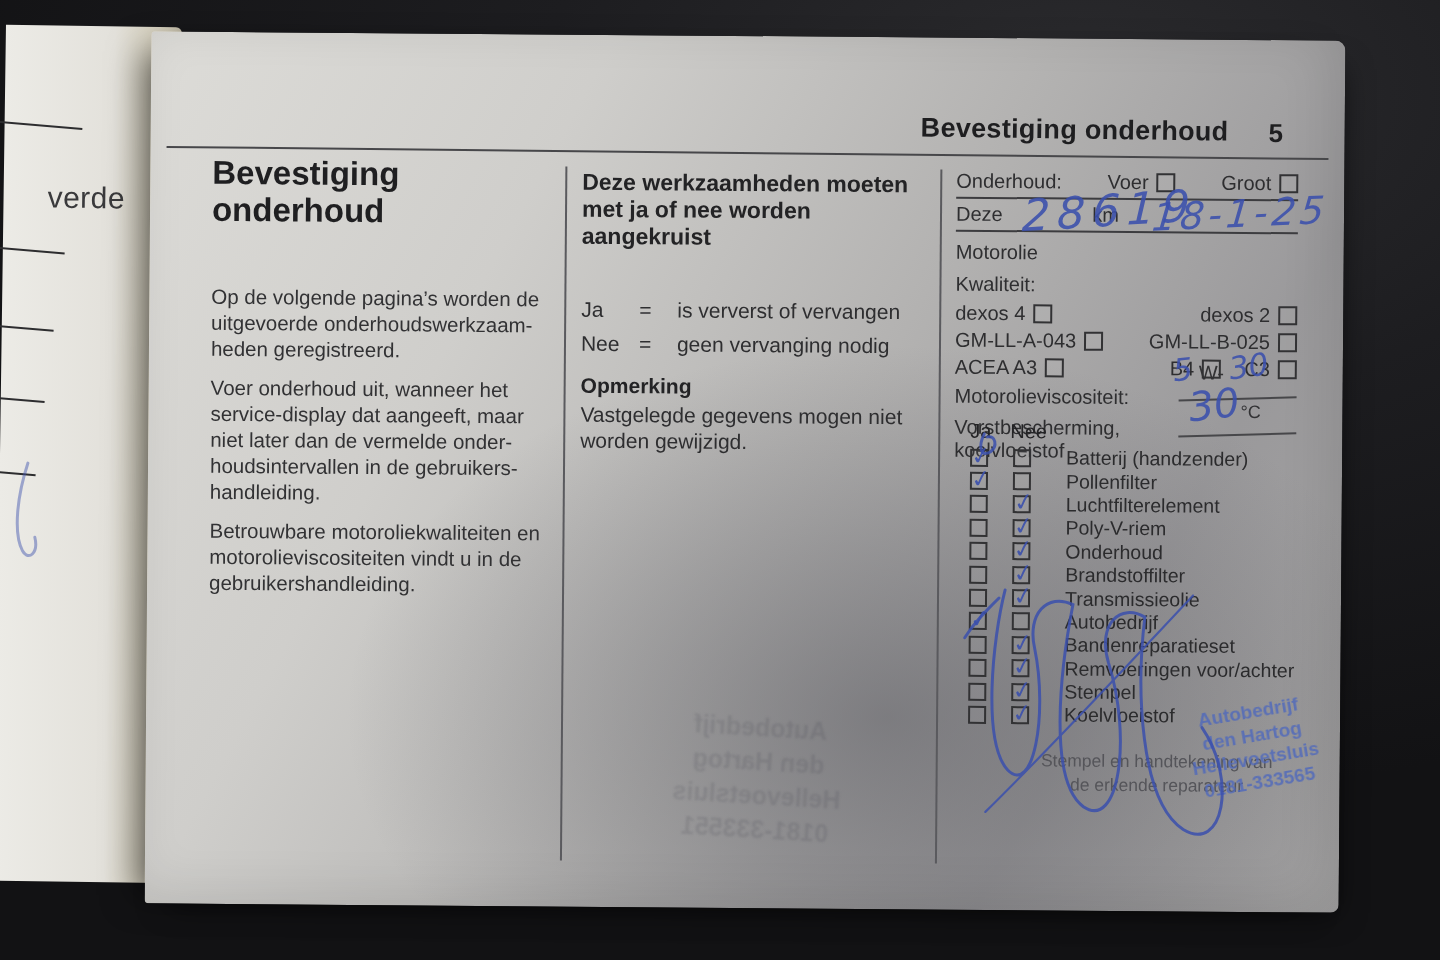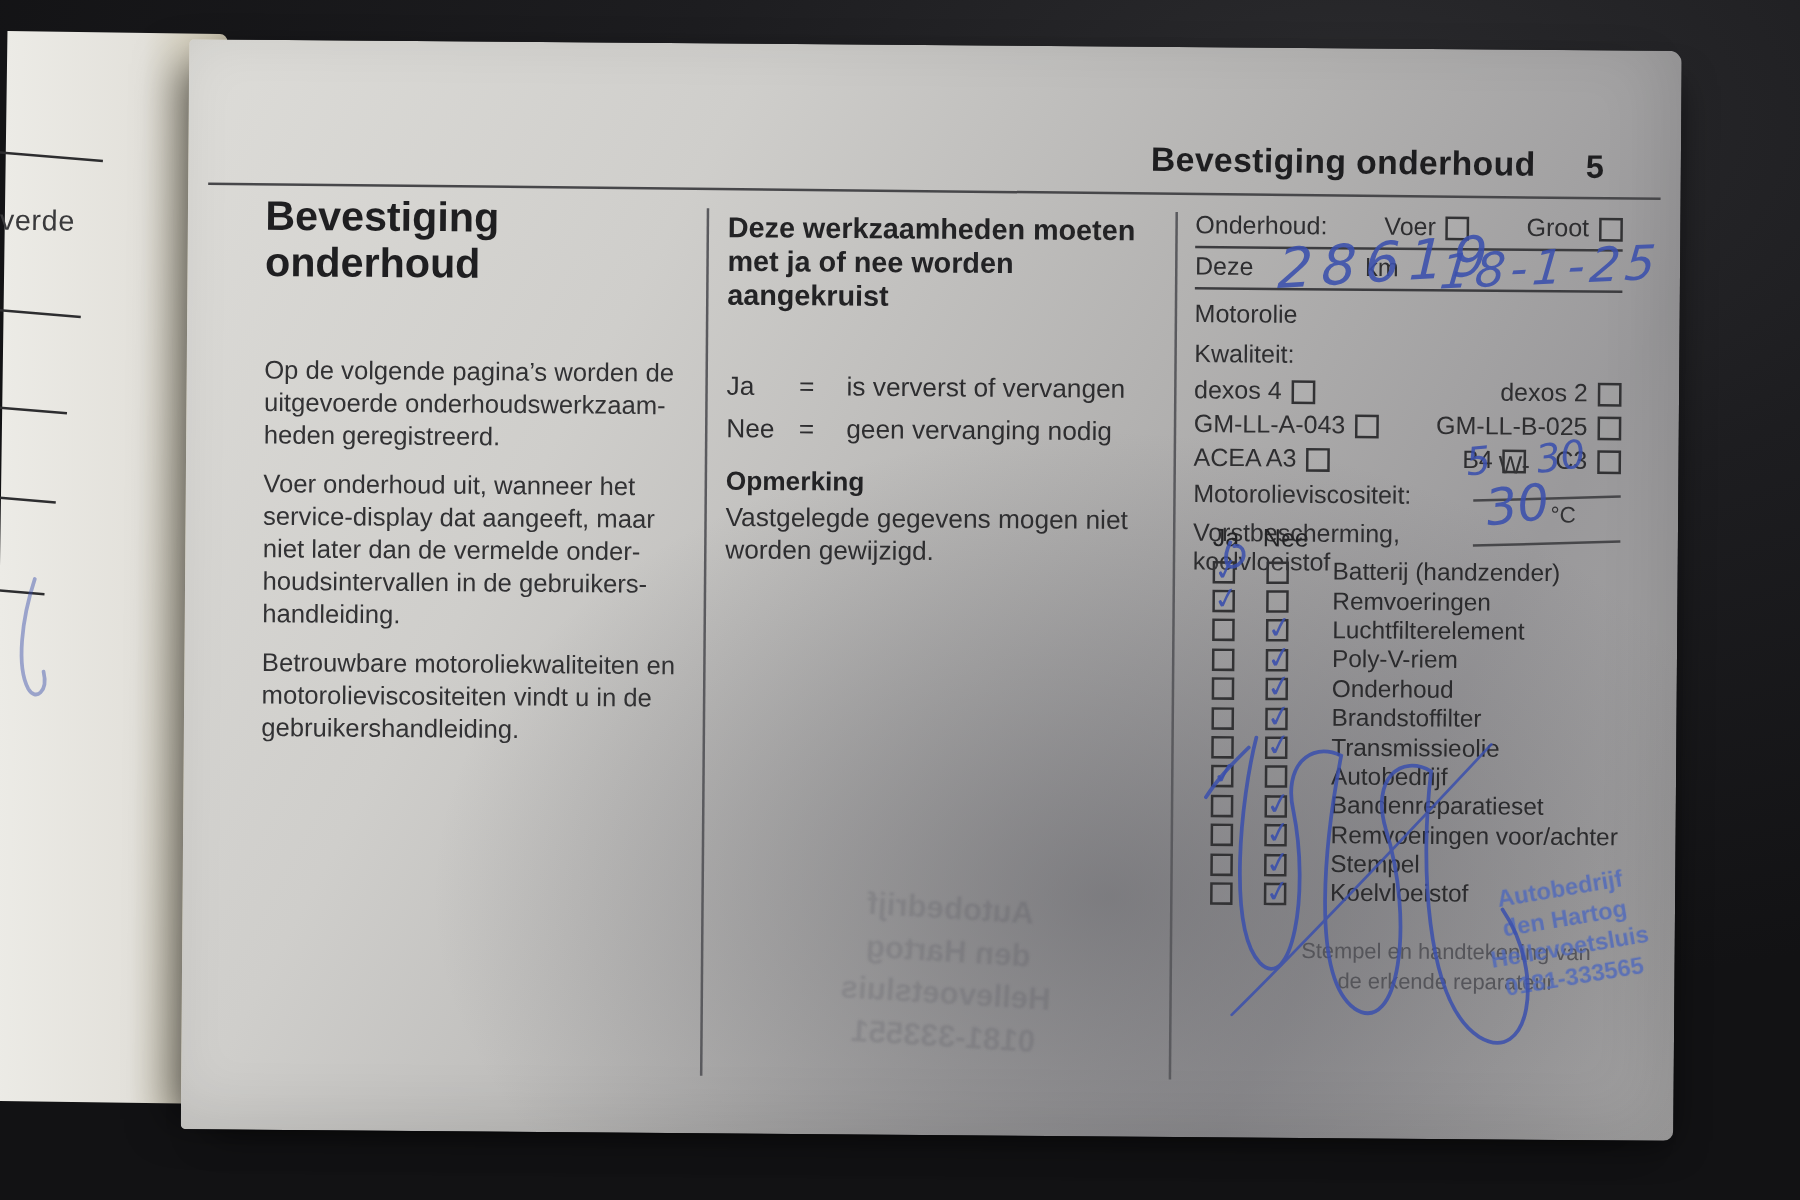--- a/index.html
+++ b/index.html
@@ -4,21 +4,21 @@
 <style>
   html,body{margin:0;padding:0;width:1440px;height:960px;overflow:hidden;
     background:#141416;font-family:"Liberation Sans","DejaVu Sans",sans-serif;}
   .scene{position:relative;width:1440px;height:960px;
     background:radial-gradient(1200px 700px at 75% 10%,#2b2b2e 0%,#1d1d20 45%,#121214 100%);}
   
   .prev-page{position:absolute;left:0;top:26px;width:176px;height:856px;
     background:linear-gradient(90deg,#ecebe6 0%,#e3e1db 62%,#d9d4c4 80%,#cfc9b6 92%,#bdb7a4 100%);
     transform:rotate(0.8deg);border-radius:0 6px 10px 0;}
   .prev-line{position:absolute;height:2px;background:#2d2d2f;transform:rotate(4deg);transform-origin:left;}
-  .prev-fragment{position:absolute;left:-4px;top:138px;font-size:23px;color:#3a3a3c;letter-spacing:.5px;}
+  .prev-fragment{position:absolute;left:-4px;top:155px;font-size:30px;color:#3a3a3c;letter-spacing:.5px;padding-left:48px;}
   
   .page{position:absolute;left:148px;top:36px;width:1194px;height:872px;
     transform:rotate(0.45deg);border-radius:4px 10px 8px 4px;
     background:
       radial-gradient(900px 620px at 62% 78%, rgba(90,90,96,.55) 0%, rgba(90,90,96,0) 60%),
       linear-gradient(118deg,#dddcd8 0%,#cfcecb 28%,#b3b2b1 55%,#9a999b 78%,#a5a4a4 100%);
     box-shadow:-22px 6px 34px -14px rgba(0,0,0,.55), 10px 14px 30px -14px rgba(0,0,0,.6),
       inset -14px -10px 50px rgba(0,0,0,.10);}
   .hdr-title{position:absolute;left:770px;top:76px;font-size:27px;font-weight:bold;color:#1e1e20;letter-spacing:.3px;transform:rotate(.3deg);}
   .hdr-num{position:absolute;left:1118px;top:78px;font-size:26px;font-weight:bold;color:#1e1e20;}
@@ -216,21 +216,21 @@
     </div>
     <div class="checklist">
         <div class="chk-row">
           <span class="cbox ticked"></span>
           <span class="cbox"></span>
           <span class="chk-label">Batterij (handzender)</span>
         </div>
         <div class="chk-row">
           <span class="cbox ticked"></span>
           <span class="cbox"></span>
-          <span class="chk-label">Remvoeringen</span>
+          <span class="chk-label">Pollenfilter</span>
         </div>
         <div class="chk-row">
           <span class="cbox"></span>
           <span class="cbox ticked"></span>
           <span class="chk-label">Luchtfilterelement</span>
         </div>
         <div class="chk-row">
           <span class="cbox"></span>
           <span class="cbox ticked"></span>
           <span class="chk-label">Poly-V-riem</span>

